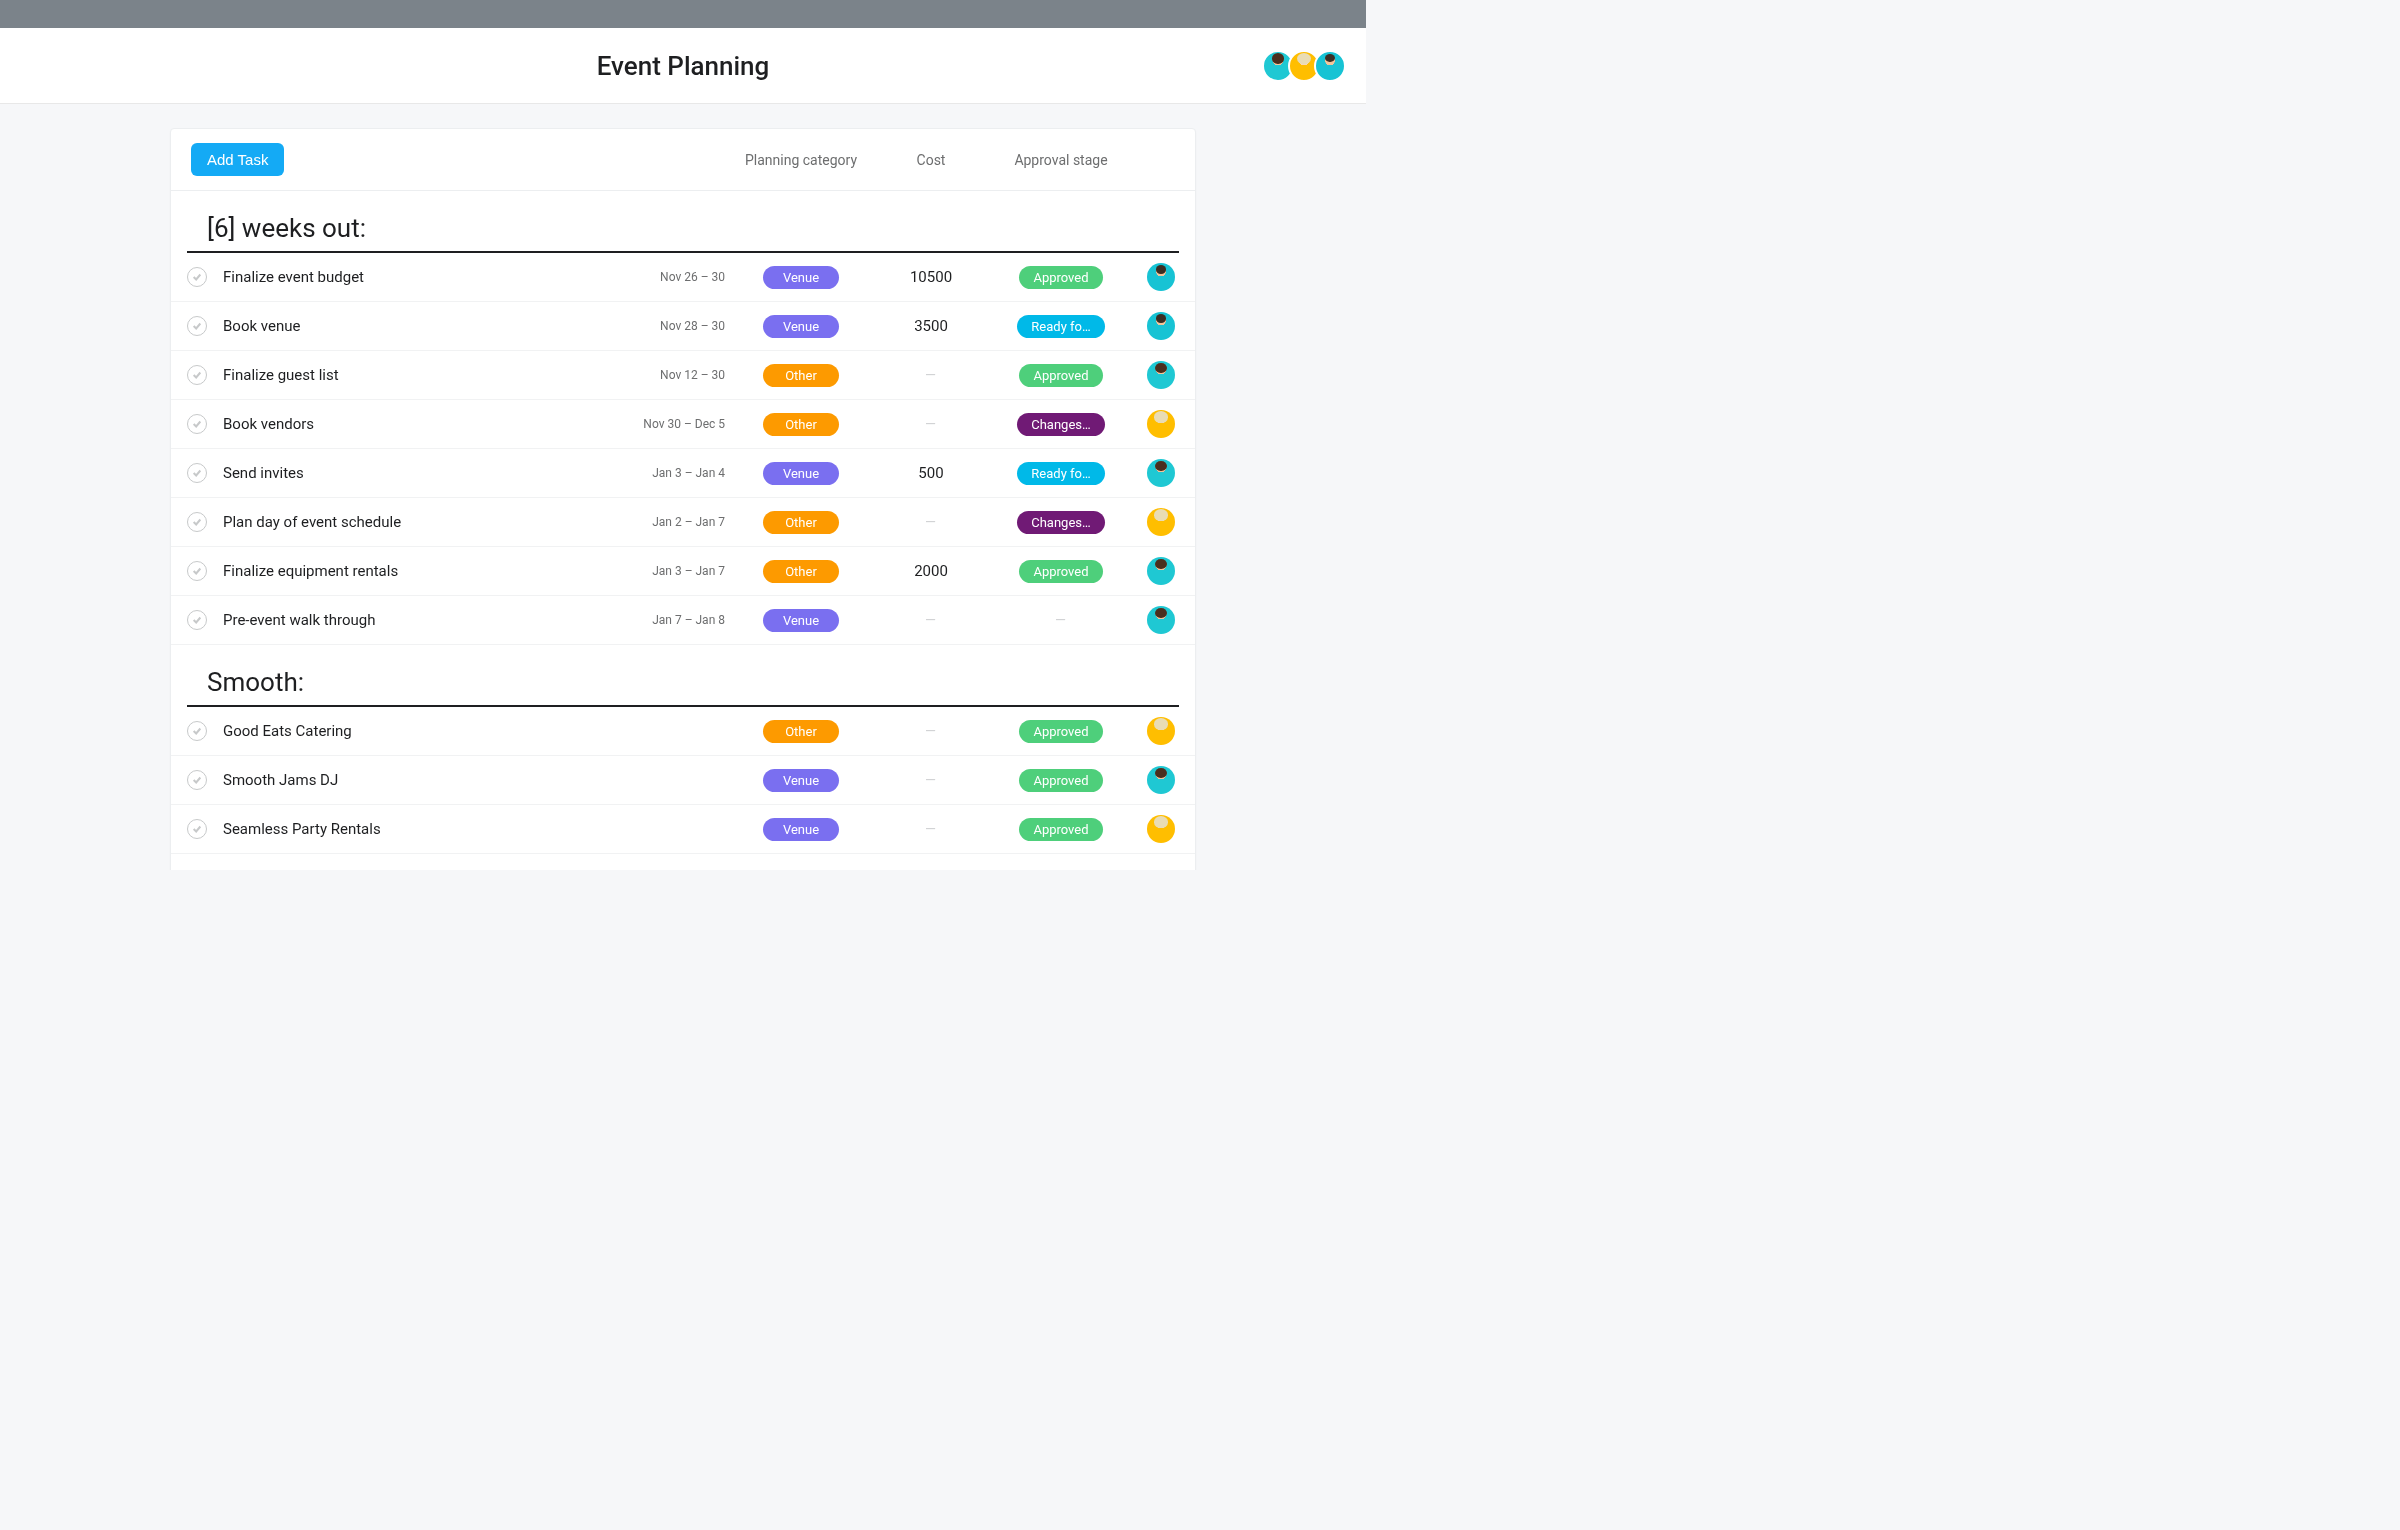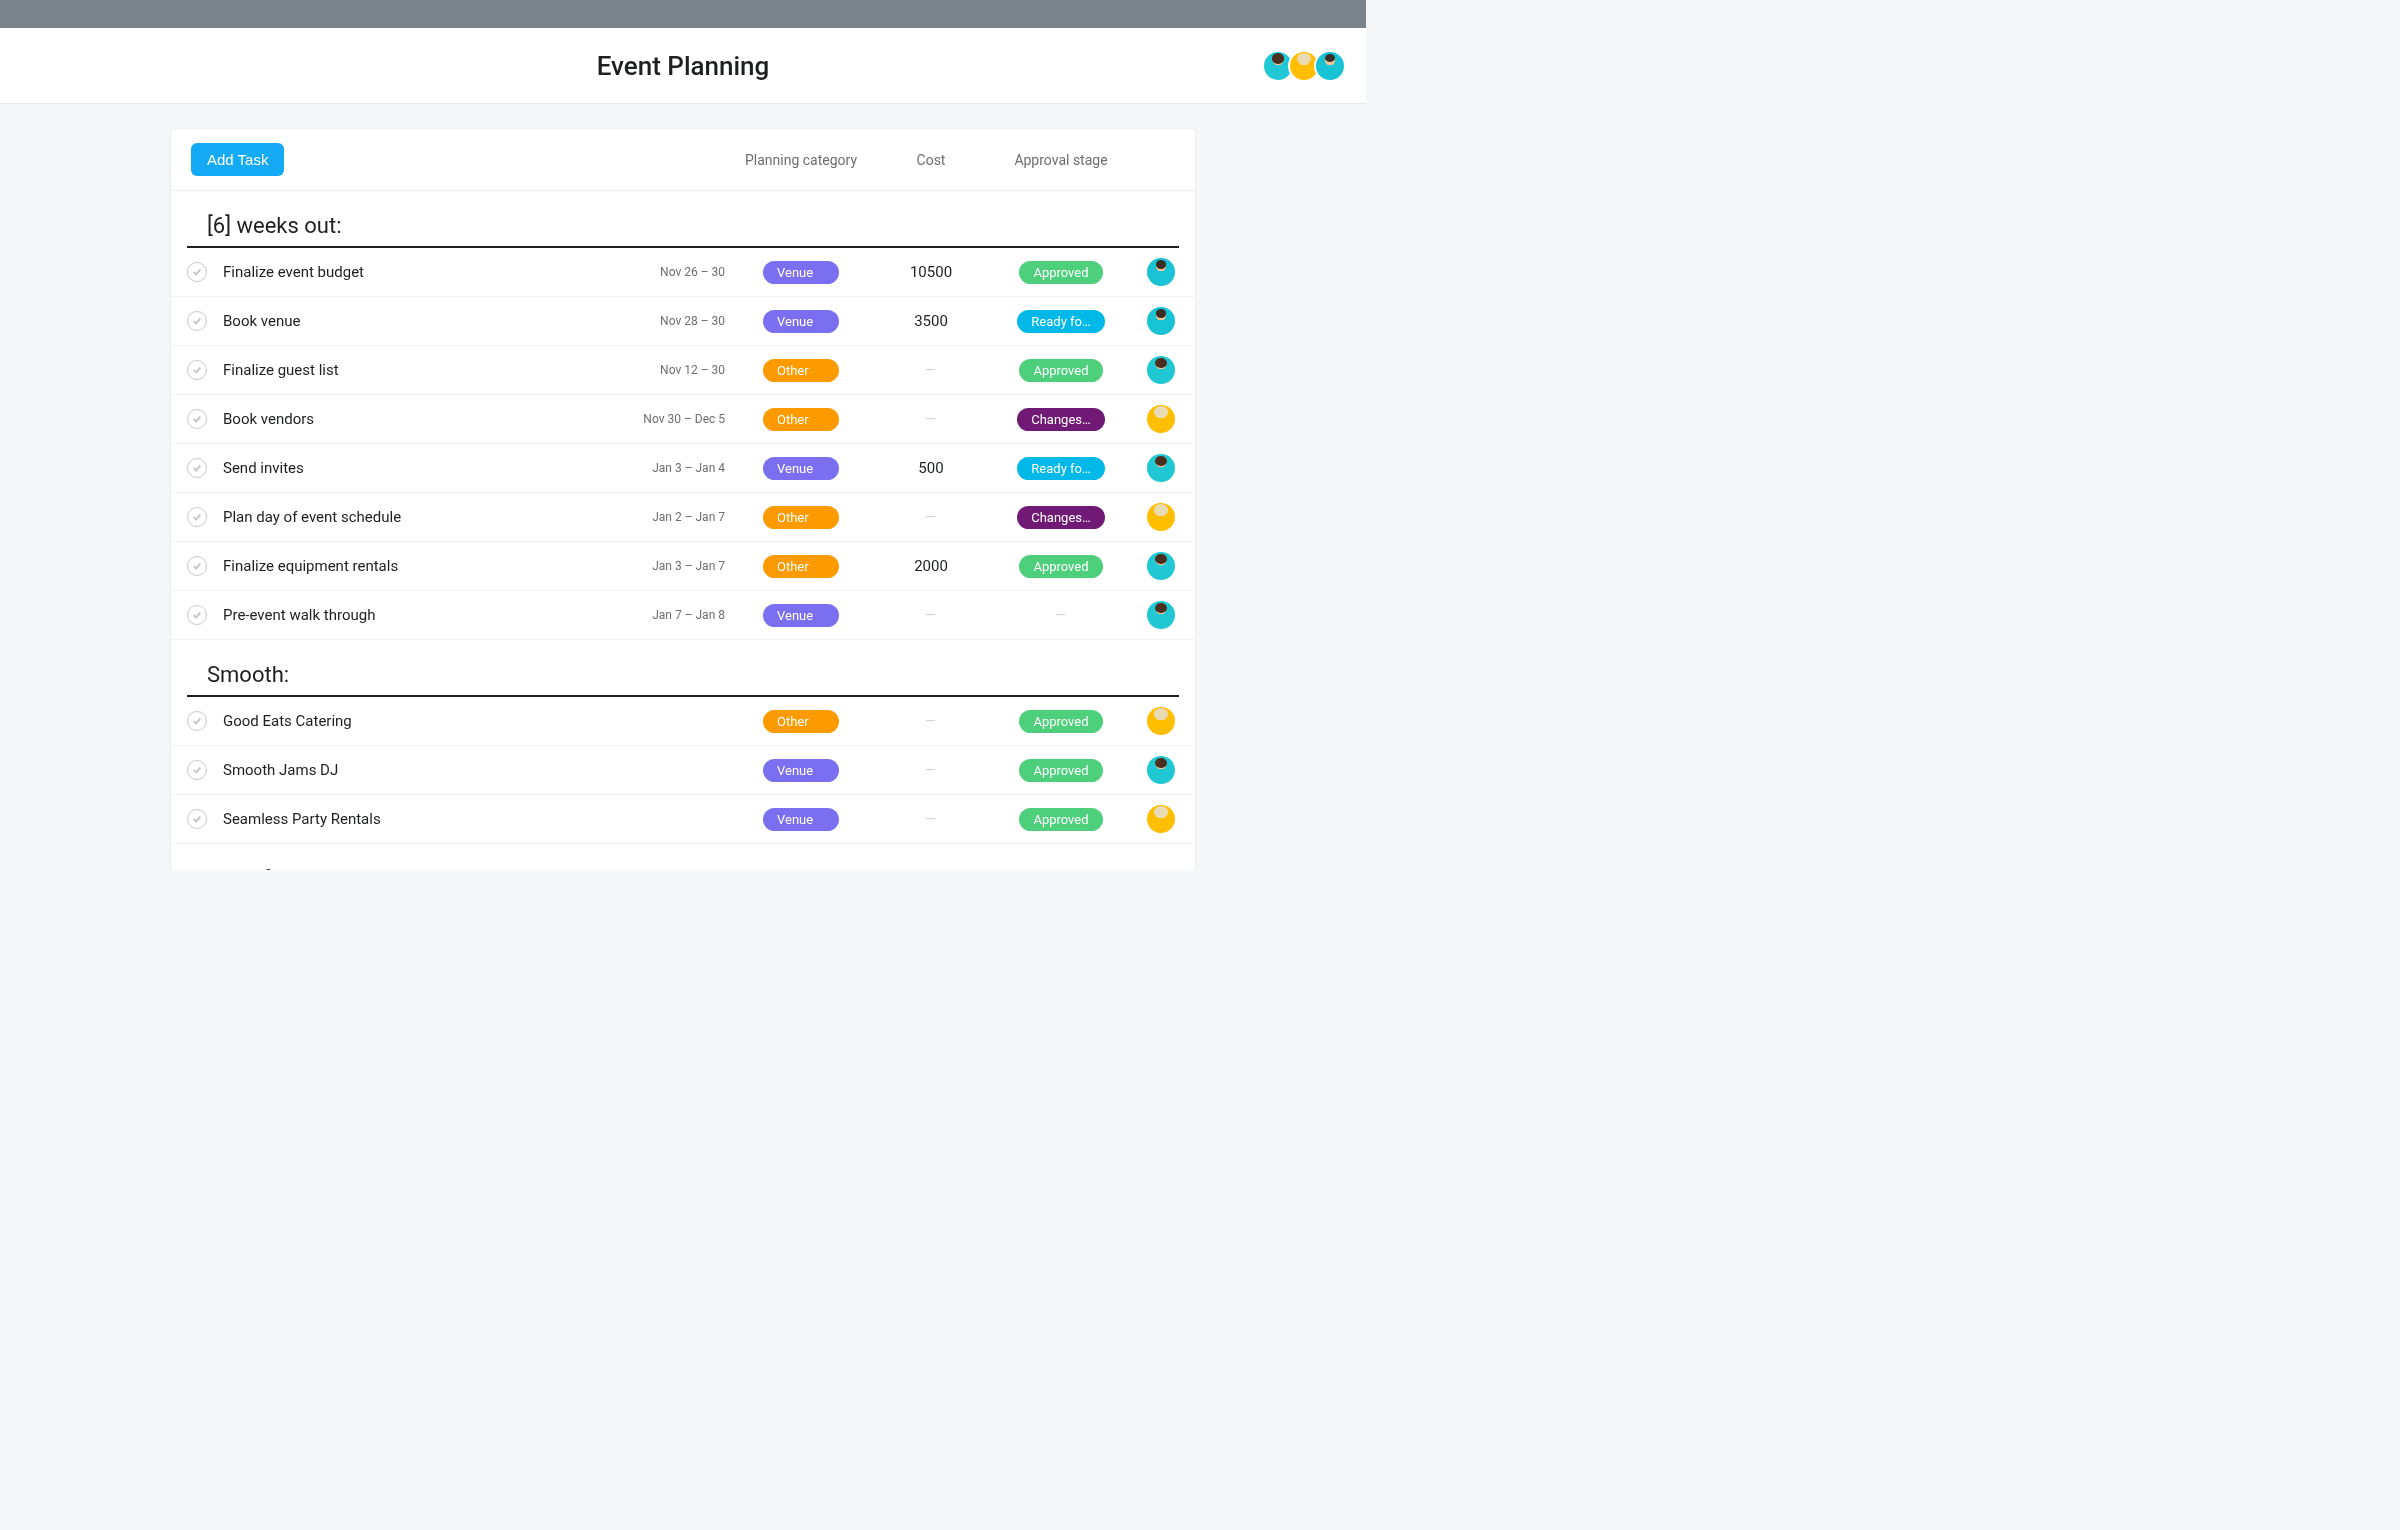--- a/index.html
+++ b/index.html
@@ -91,21 +91,21 @@
     margin-left: auto;
     display: grid;
     grid-template-columns: 140px 120px 140px 44px;
     gap: 0;
     text-align: center;
     color: #6d6e6f;
     font-size: 14px;
   }
   .col-headers .sp { }
   .section-title {
-    font-size: 22px;
+    font-size: 26px;
     font-weight: 400;
     padding: 22px 20px 8px 20px;
     border-bottom: 2px solid #1e1f21;
     margin: 0 16px;
   }
   .row {
     display: grid;
     grid-template-columns: 28px 1fr 120px 140px 120px 140px 44px;
     align-items: center;
     padding: 10px 20px 10px 16px;
@@ -121,20 +121,21 @@
   }
   .check-circle svg { width: 10px; height: 10px; stroke: #c7c9ca; stroke-width: 2.4; fill: none; }
   .task-name { padding-left: 8px; color: #1e1f21; }
   .date { color: #6d6e6f; font-size: 12px; text-align: right; padding-right: 6px; }
   .pill {
     display: inline-block;
     padding: 4px 14px;
     border-radius: 14px;
     color: #fff;
     font-size: 13px;
+    text-align: center;
     min-width: 76px;
     justify-self: center;
     white-space: nowrap;
     overflow: hidden;
     text-overflow: ellipsis;
     max-width: 100px;
   }
   .pill-venue { background: #7a6ff0; }
   .pill-other { background: #fd9a00; }
   .pill-approved { background: #4ecf7b; }

